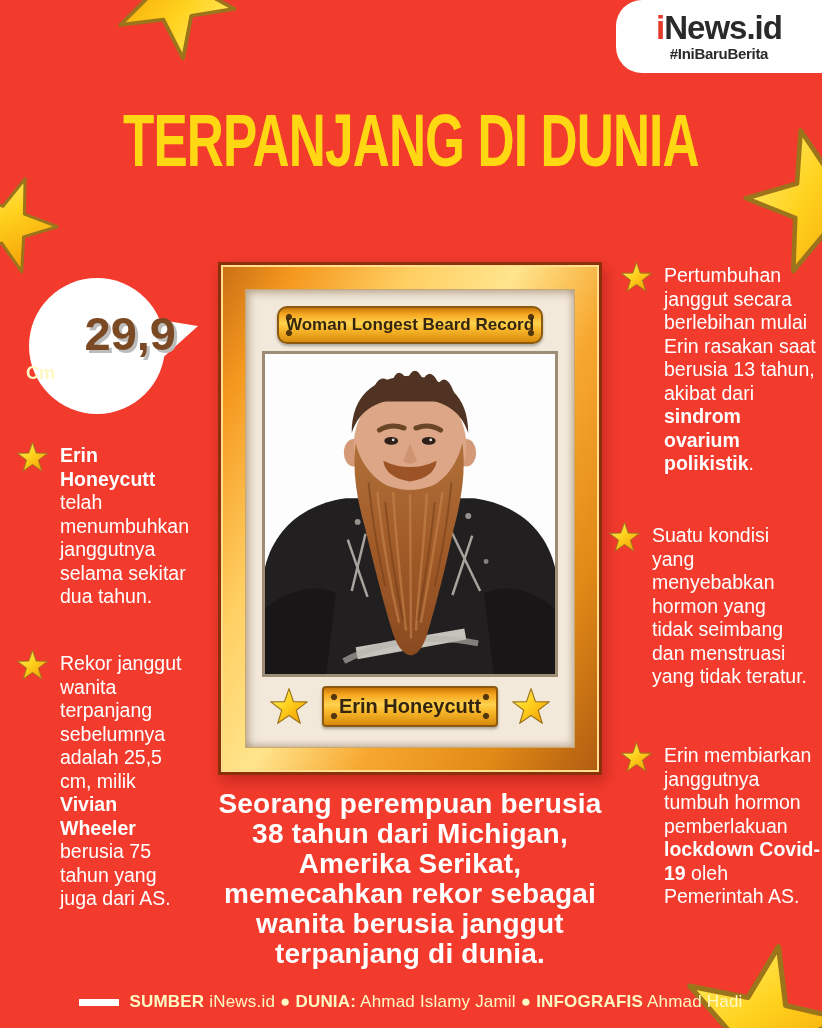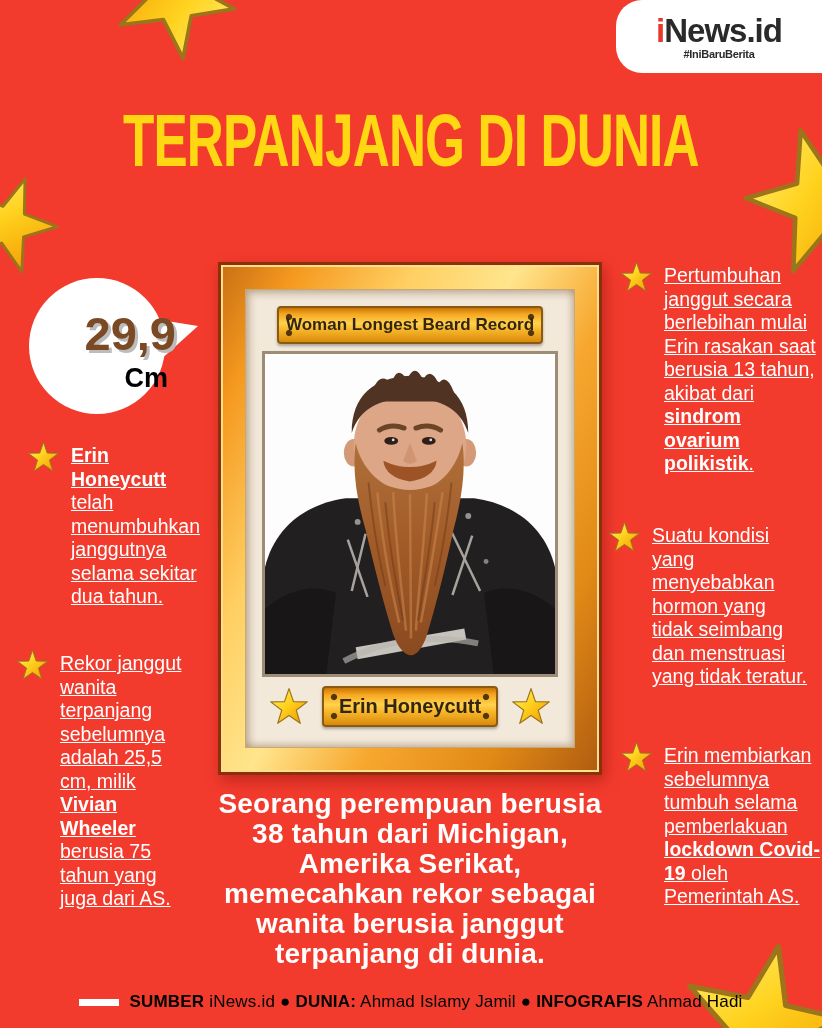--- a/index.html
+++ b/index.html
@@ -12,43 +12,43 @@
   
   .star-deco { position:absolute; pointer-events:none; }
   
   .logo {
     position:absolute; right:0; top:0; width:206px; height:73px;
     background:#fff; border-radius:26px 0 0 26px; border-top-right-radius:0;
     display:flex; flex-direction:column; align-items:center; justify-content:center;
   }
   .brand { font-size:33px; font-weight:bold; color:#2a2a2a; line-height:34px; letter-spacing:-1px; }
   .brand .i { color:#e6392b; }
-  .tagline { font-size:11px; font-weight:bold; color:#2a2a2a; letter-spacing:-0.3px; }
+  .tagline { font-size:15px; font-weight:bold; color:#2a2a2a; letter-spacing:-0.3px; }
   
   .title { position:absolute; top:96px; left:0; width:100%; text-align:center; font-weight:bold; }
   .title .tl { display:block; }
   .title .l1 {
     display:inline-block; font-size:56px; line-height:56px; color:#fff;
     transform:scale(0.9,1.2); transform-origin:center top; letter-spacing:-1px; white-space:nowrap;
   }
   .title .l2 {
     display:inline-block; font-size:59px; line-height:59px; color:#ffd712;
     transform:scale(0.87,1.24); transform-origin:center top; letter-spacing:-1px;
     margin-top:9px; white-space:nowrap;
   }
   
   .bubble { position:absolute; left:26px; top:276px; width:190px; height:150px; }
   .bubble svg { position:absolute; left:0; top:0; }
   .bubble-value {
     position:absolute; left:8px; top:30px; width:142px; text-align:right;
     font-size:47px; font-weight:bold; color:#7b4a24; text-shadow:3px 3px 0 #bcbcbc;
   }
   .bubble-unit {
-    position:absolute; left:0; top:87px; width:142px; text-align:right;
-    font-size:27px; font-weight:bold; color:#000000;
+    position:absolute; left:0; top:87px; width:142px; text-align:left;
+    font-size:18px; font-weight:bold; color:#fef9c3;
   }
   
   .frame {
     position:absolute; left:218px; top:262px; width:384px; height:513px;
     border:3px solid #8a300b; padding:24px;
     background:linear-gradient(118deg,#c96f14 0%,#f5991f 12%,#ffcf62 30%,#ffe58d 46%,#f7a72e 63%,#e18a17 82%,#b05c10 100%);
     box-shadow: inset 0 0 0 2px #ffdf8e, 3px 6px 14px rgba(110,0,0,.35);
   }
   .mat {
     width:100%; height:100%; background:#f3e9db; border:1px solid #caa86f;
@@ -59,42 +59,42 @@
     position:relative; display:flex; align-items:center; justify-content:center;
     border:2px solid #8a5a10; border-radius:4px; color:#33250f; font-weight:bold;
     box-shadow:0 2px 3px rgba(0,0,0,.3);
     background-image:
       radial-gradient(circle at 10px 9px,#53360a 2.6px,rgba(0,0,0,0) 3.6px),
       radial-gradient(circle at calc(100% - 10px) 9px,#53360a 2.6px,rgba(0,0,0,0) 3.6px),
       radial-gradient(circle at 10px calc(100% - 9px),#53360a 2.6px,rgba(0,0,0,0) 3.6px),
       radial-gradient(circle at calc(100% - 10px) calc(100% - 9px),#53360a 2.6px,rgba(0,0,0,0) 3.6px),
       linear-gradient(180deg,#c87608 0%,#f6a61f 18%,#ffd24e 45%,#f9b92c 62%,#d98a0c 100%);
   }
-  .plaque-top  { width:266px; height:38px; margin-top:2px; font-size:17px; }
+  .plaque-top  { width:266px; height:38px; margin-top:2px; font-size:17px;border-radius:10px; }
   .photo-wrap  { margin-top:7px; width:296px; height:326px; background:#fff; border:3px solid #9d8c76; }
   .photo-wrap svg { display:block; width:100%; height:100%; }
   .frame-bottom-row { margin-top:9px; display:flex; align-items:center; gap:13px; }
   .plaque-bottom { width:176px; height:41px; font-size:20px; }
   .star-frame { width:40px; height:40px; }
   
-  .bullet { position:absolute; display:flex; gap:11px; color:#fff;text-decoration:underline; }
+  .bullet { position:absolute; display:flex; gap:11px; color:#fff; }
   .bullet .star-sm { flex:0 0 auto; width:33px; height:33px; margin-top:-3px; }
   .bullet p { font-size:19.5px; line-height:23.5px; }
   .bl { width:180px; } .bl p { width:136px; }
   .br { width:200px; } .br p { width:156px; }
   .b { font-weight:bold; }
   
   .summary {
     position:absolute; left:181px; top:789px; width:458px; text-align:center;
     color:#fff; font-weight:bold; font-size:28px; line-height:30px; letter-spacing:.2px;
   }
   
   .footer {
     position:absolute; left:0; right:0; top:992px; display:flex; align-items:center;
-    justify-content:center; color:#000000; font-size:17px; letter-spacing:.2px; white-space:pre;
+    justify-content:center; color:#fef9c3; font-size:17px; letter-spacing:.2px; white-space:pre;
   }
   .footer-dash { width:40px; height:7px; background:#fff; margin-right:10px; }
 </style>
 </head>
 <body>
 
 <div class="poster">
 
   <svg width="0" height="0" style="position:absolute" aria-hidden="true">
     <defs>
@@ -218,21 +218,21 @@
         <div class="plaque plaque-bottom">
           <span>Erin Honeycutt</span>
         </div>
         <svg class="star-frame" viewBox="0 0 100 100">
             <use href="#starShape"></use>
           </svg>
       </div>
     </div>
   </div>
 
-  <div class="bullet bl" style="left:27px; top:444px;gap:11px;">
+  <div class="bullet bl" style="left:16px; top:444px;gap:11px;">
     <svg class="star-sm" viewBox="0 0 100 100">
         <use href="#starShape"></use>
       </svg>
     <p><span class="b">Erin Honeycutt</span><span> telah menumbuhkan janggutnya selama sekitar dua tahun.</span></p>
   </div>
   <div class="bullet bl" style="left:16px; top:652px;">
     <svg class="star-sm" viewBox="0 0 100 100">
         <use href="#starShape"></use>
       </svg>
     <p><span>Rekor janggut wanita terpanjang sebelumnya adalah 25,5 cm, milik </span><span class="b">Vivian Wheeler</span><span> berusia 75 tahun yang juga dari AS.</span></p>
@@ -247,21 +247,21 @@
   <div class="bullet br" style="left:608px; top:524px;">
     <svg class="star-sm" viewBox="0 0 100 100">
         <use href="#starShape"></use>
       </svg>
     <p><span>Suatu kondisi yang menyebabkan hormon yang tidak seimbang dan menstruasi yang tidak teratur.</span></p>
   </div>
   <div class="bullet br" style="left:620px; top:744px;">
     <svg class="star-sm" viewBox="0 0 100 100">
         <use href="#starShape"></use>
       </svg>
-    <p><span>Erin membiarkan sebelumnya tumbuh selama pemberlakuan </span><span class="b">lockdown Covid-19</span><span> oleh Pemerintah AS.</span></p>
+    <p><span>Erin membiarkan janggutnya tumbuh hormon pemberlakuan </span><span class="b">lockdown Covid-19</span><span> oleh Pemerintah AS.</span></p>
   </div>
 
   <div class="summary">
     <div>Seorang perempuan berusia</div>
     <div>38 tahun dari Michigan,</div>
     <div>Amerika Serikat,</div>
     <div>memecahkan rekor sebagai</div>
     <div>wanita berusia janggut</div>
     <div>terpanjang di dunia.</div>
   </div>

